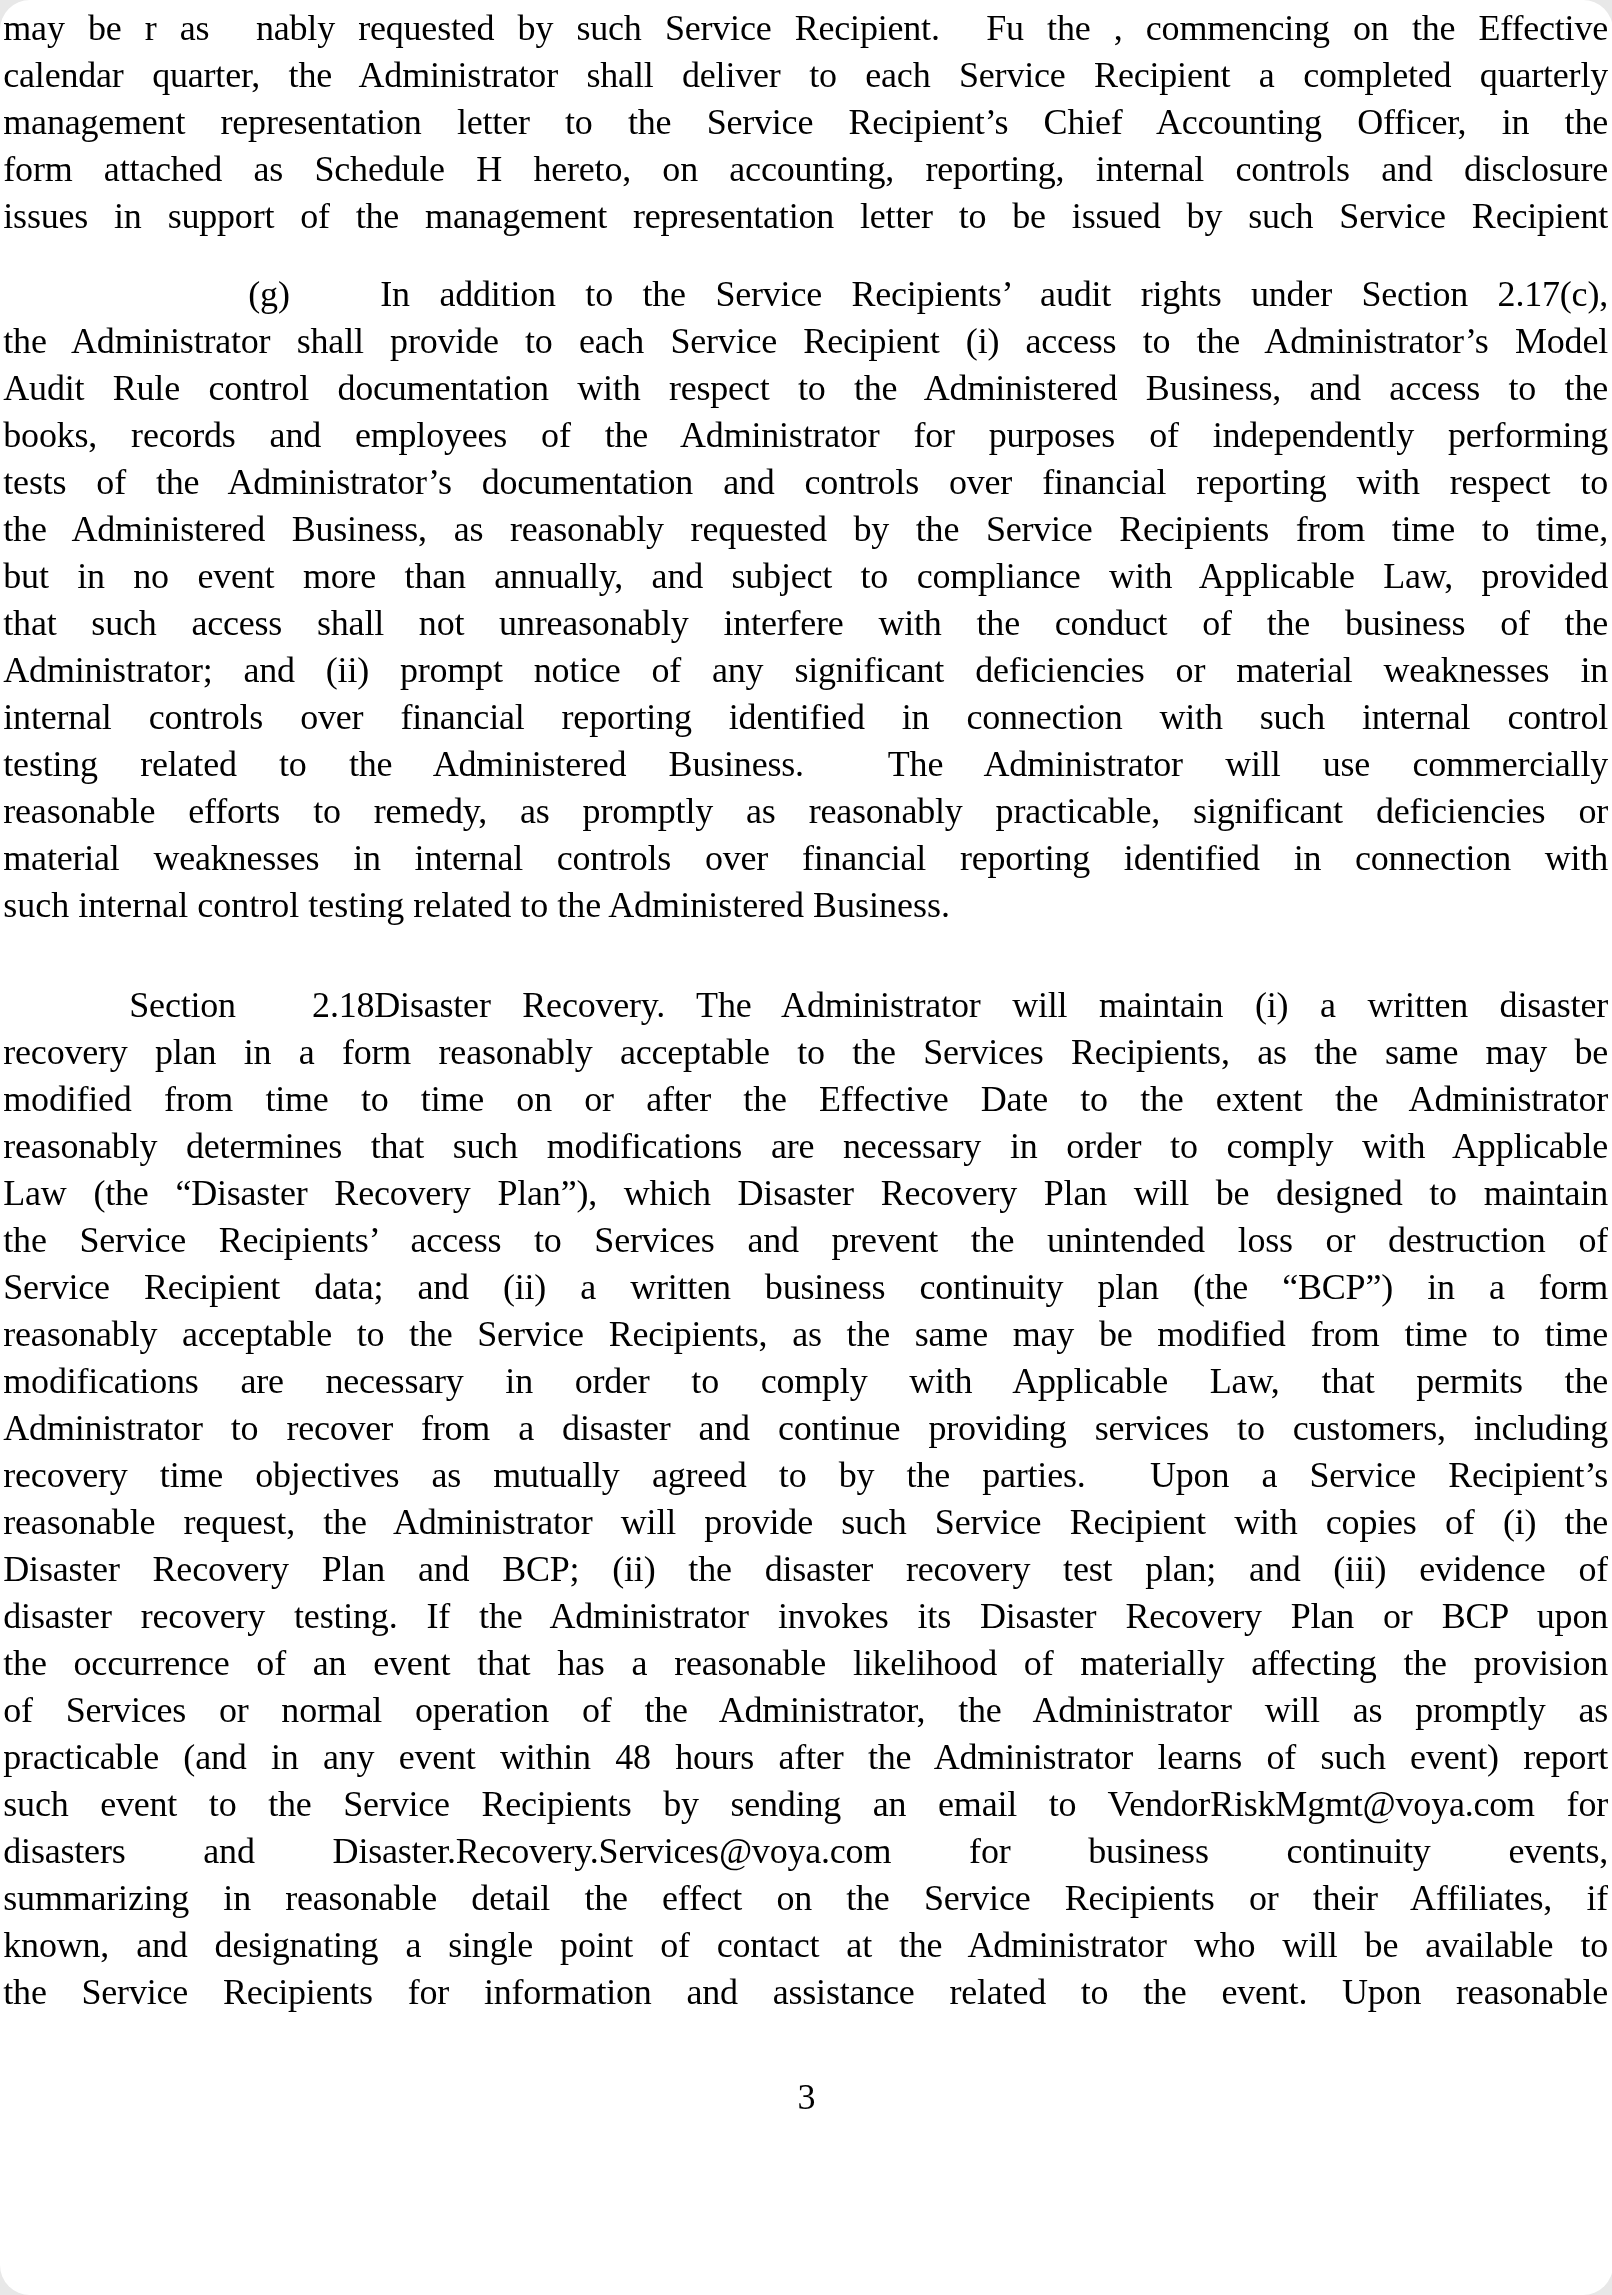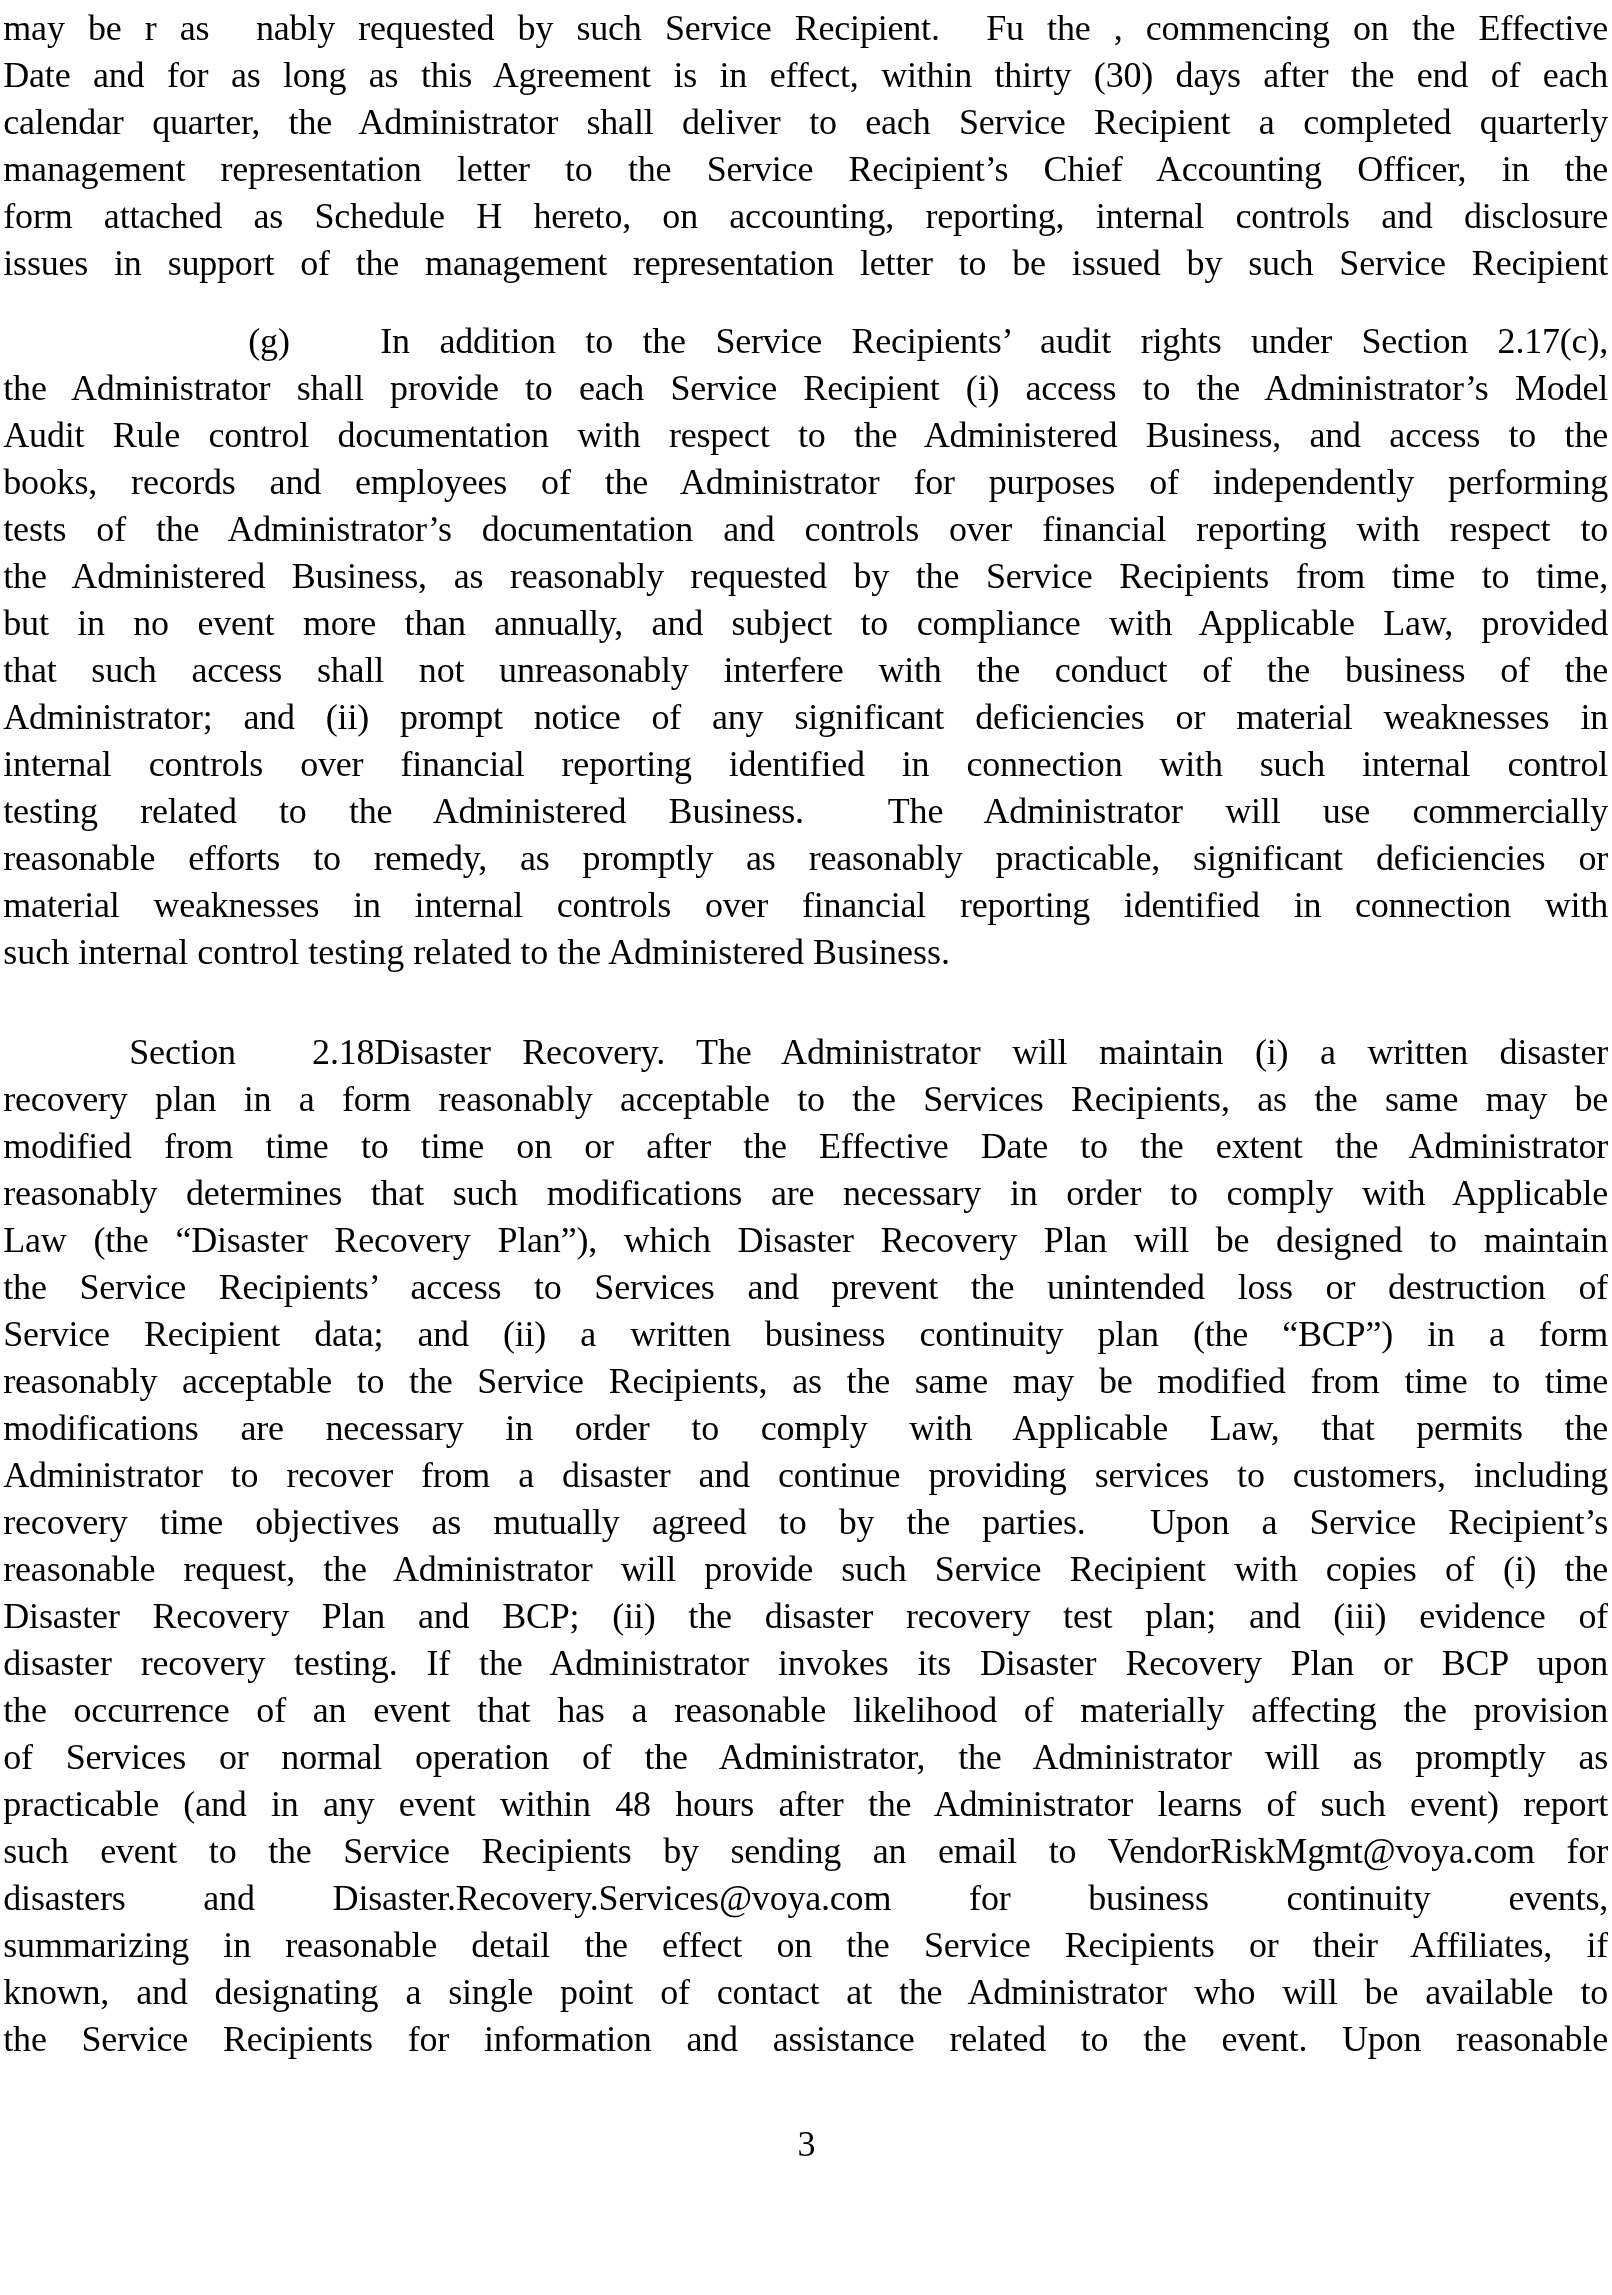--- a/index.html
+++ b/index.html
@@ -5,20 +5,21 @@
   html, body { margin: 0; padding: 0; background: #e8e8e8; }
   .page {
     position: relative;
     width: 1613px;
     height: 2295px;
     background: #ffffff;
     color: #000000;
     font-family: "Liberation Serif", "DejaVu Serif", serif;
     font-size: 36px;
     overflow: hidden;
+    border-radius: 30px;
   }
   .doc { padding: 5px 5px 0 3.3px; }
   .para { margin: 0; }
   .para-2 { margin-top: 31px; }
   .para-3 { margin-top: 53px; }
   .line {
     text-align: justify;
     text-align-last: justify;
     line-height: 47px;
     height: 47px;
@@ -48,21 +49,20 @@
     line-height: 47px;
   }
 </style>
 </head>
 <body>
 
 <div class="page">
   <div class="doc">
       <div class="para para-1">
         <div class="line"><span class="">may be r as&nbsp; nably requested by such Service Recipient.&nbsp; Fu the , commencing on the Effective</span></div>
-        <div class="line"><span class="">Date and for as long as this Agreement is in effect, within thirty (30) days after the end of each</span></div>
         <div class="line"><span class="">calendar quarter, the Administrator shall deliver to each Service Recipient a completed quarterly</span></div>
         <div class="line"><span class="">management representation letter to the Service Recipient’s Chief Accounting Officer, in the</span></div>
         <div class="line"><span class="">form attached as </span><span class="u">Schedule H</span><span class=""> hereto, on accounting, reporting, internal controls and disclosure</span></div>
         <div class="line"><span class="">issues in support of the management representation letter to be issued by such Service Recipient</span></div>
       </div>
       <div class="para para-2">
         <div class="line ind"><span class="seg-tab">(g)</span><span class="">In addition to the Service Recipients’ audit rights under </span><span class="u">Section 2.17(c),</span></div>
         <div class="line"><span class="">the Administrator shall provide to each Service Recipient (i) access to the Administrator’s Model</span></div>
         <div class="line"><span class="">Audit Rule control documentation with respect to the Administered Business, and access to the</span></div>
         <div class="line"><span class="">books, records and employees of the Administrator for purposes of independently performing</span></div>

